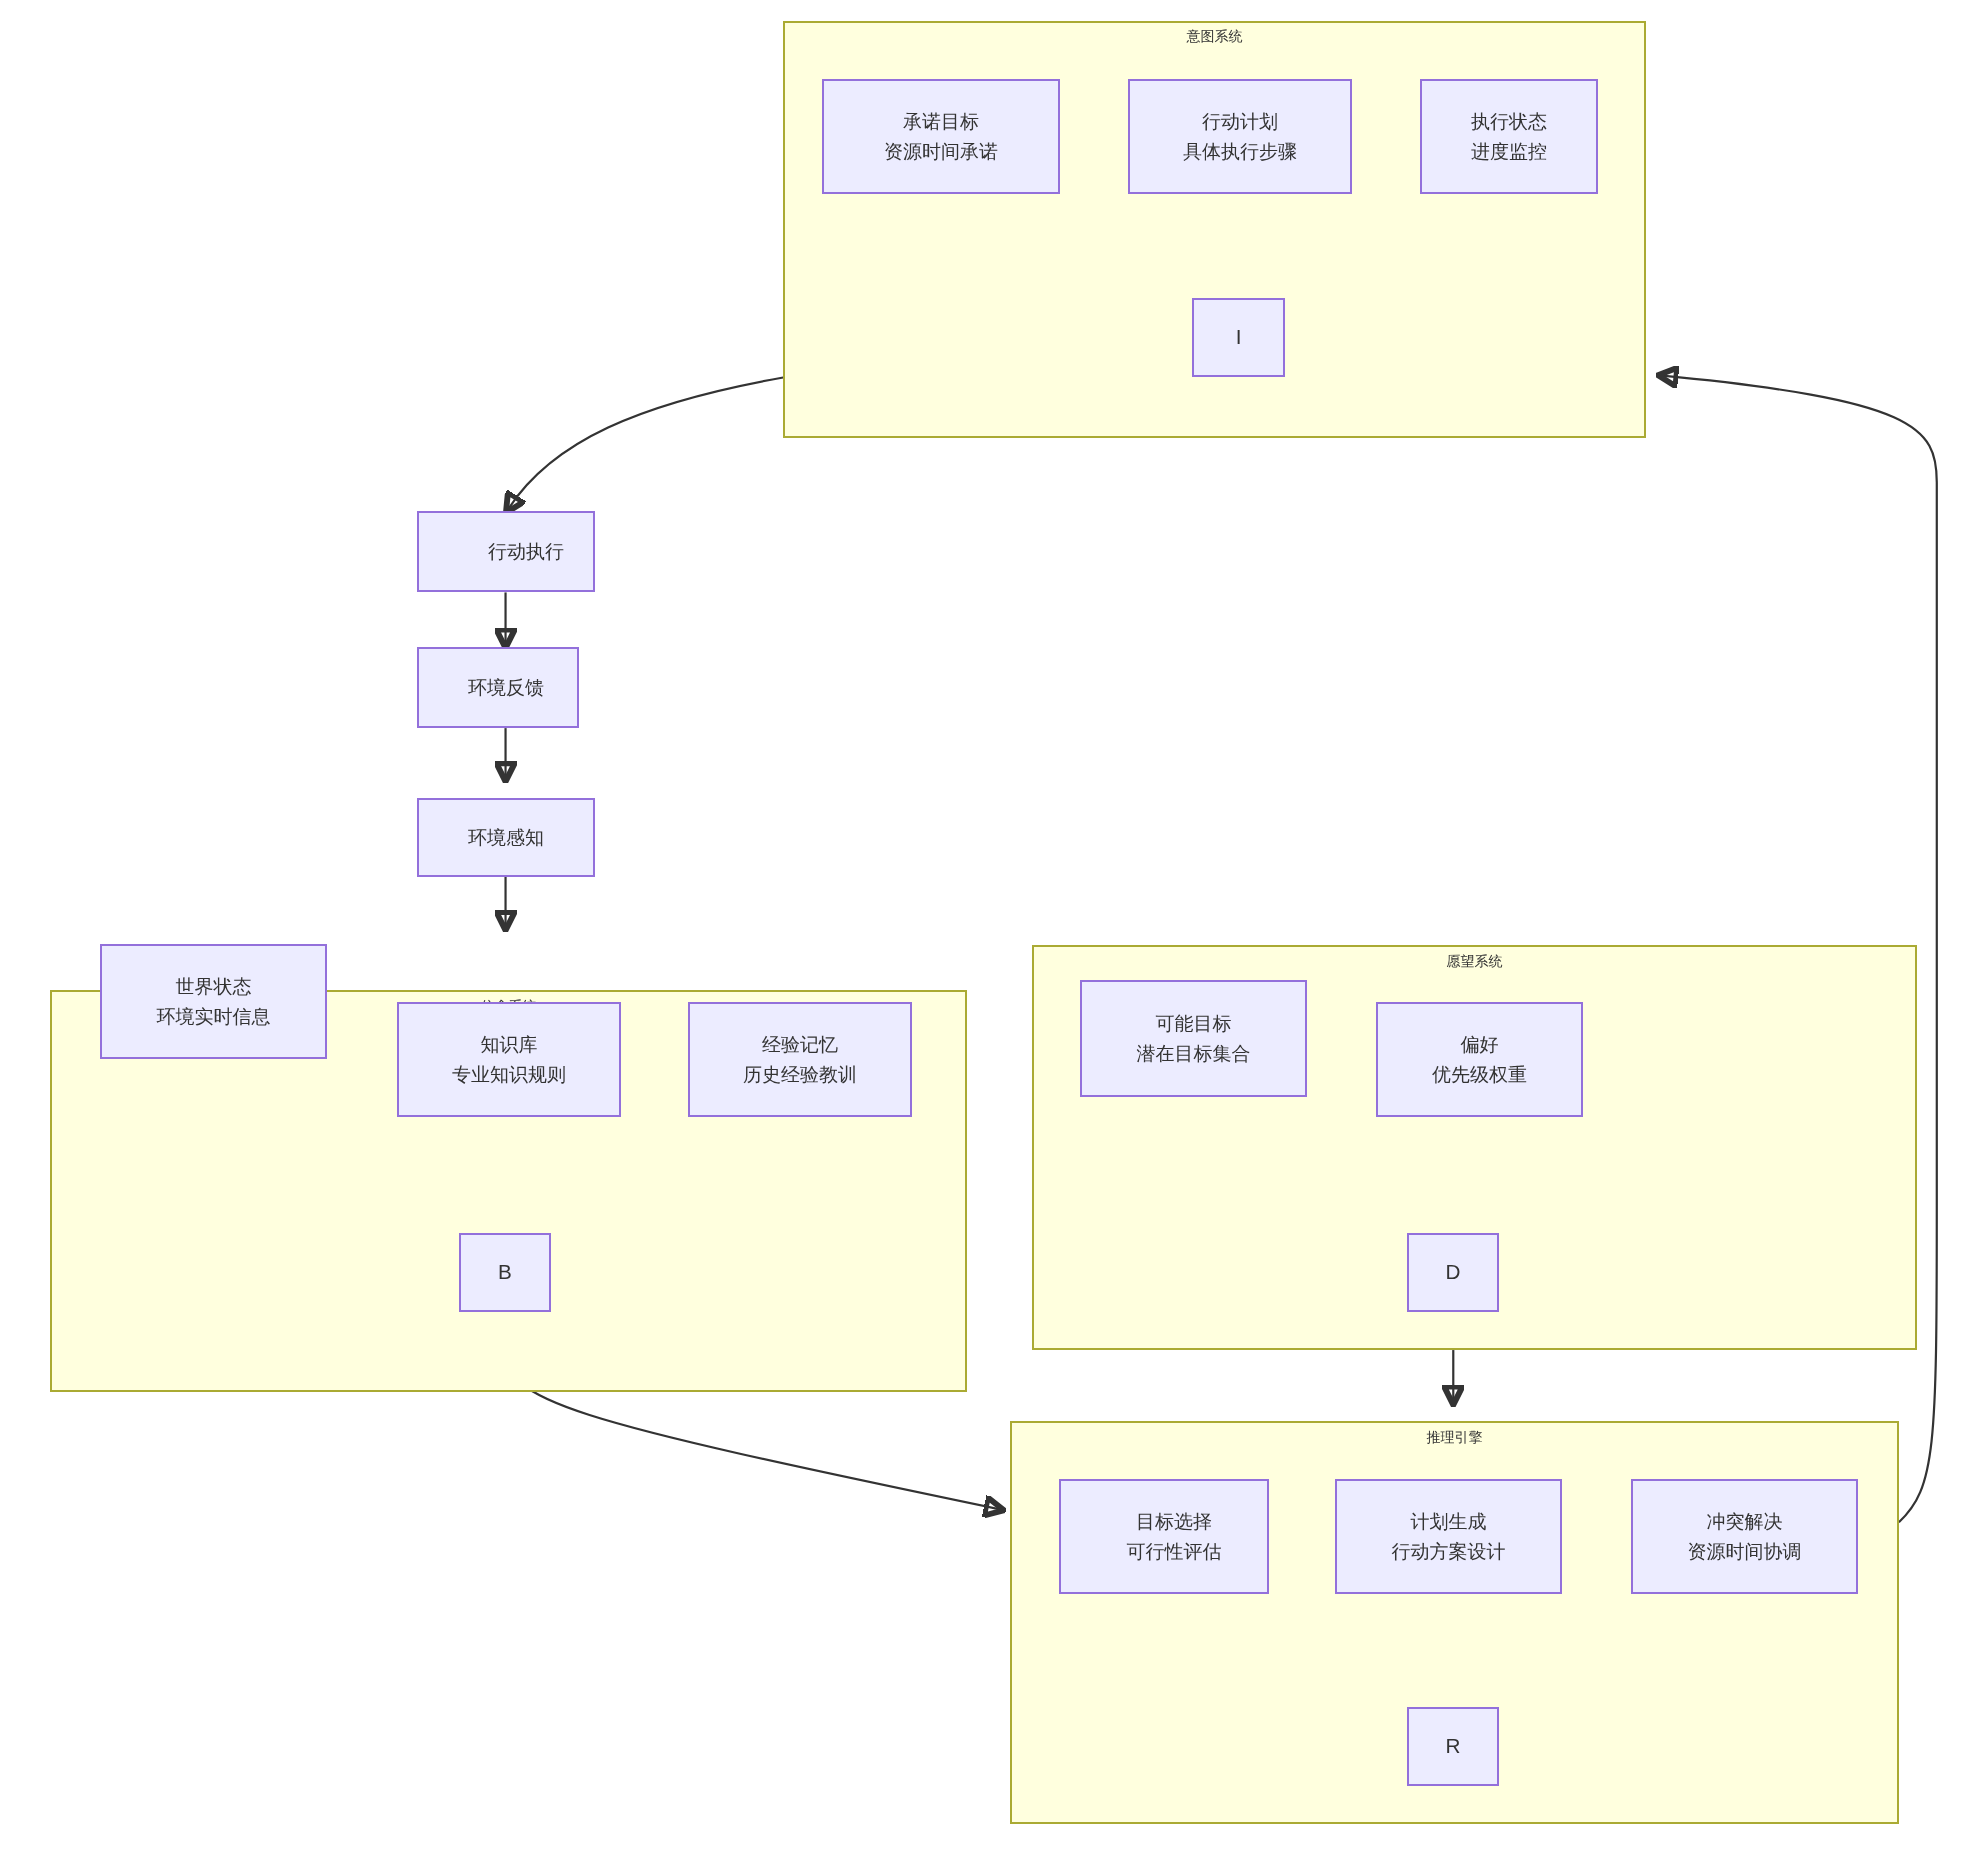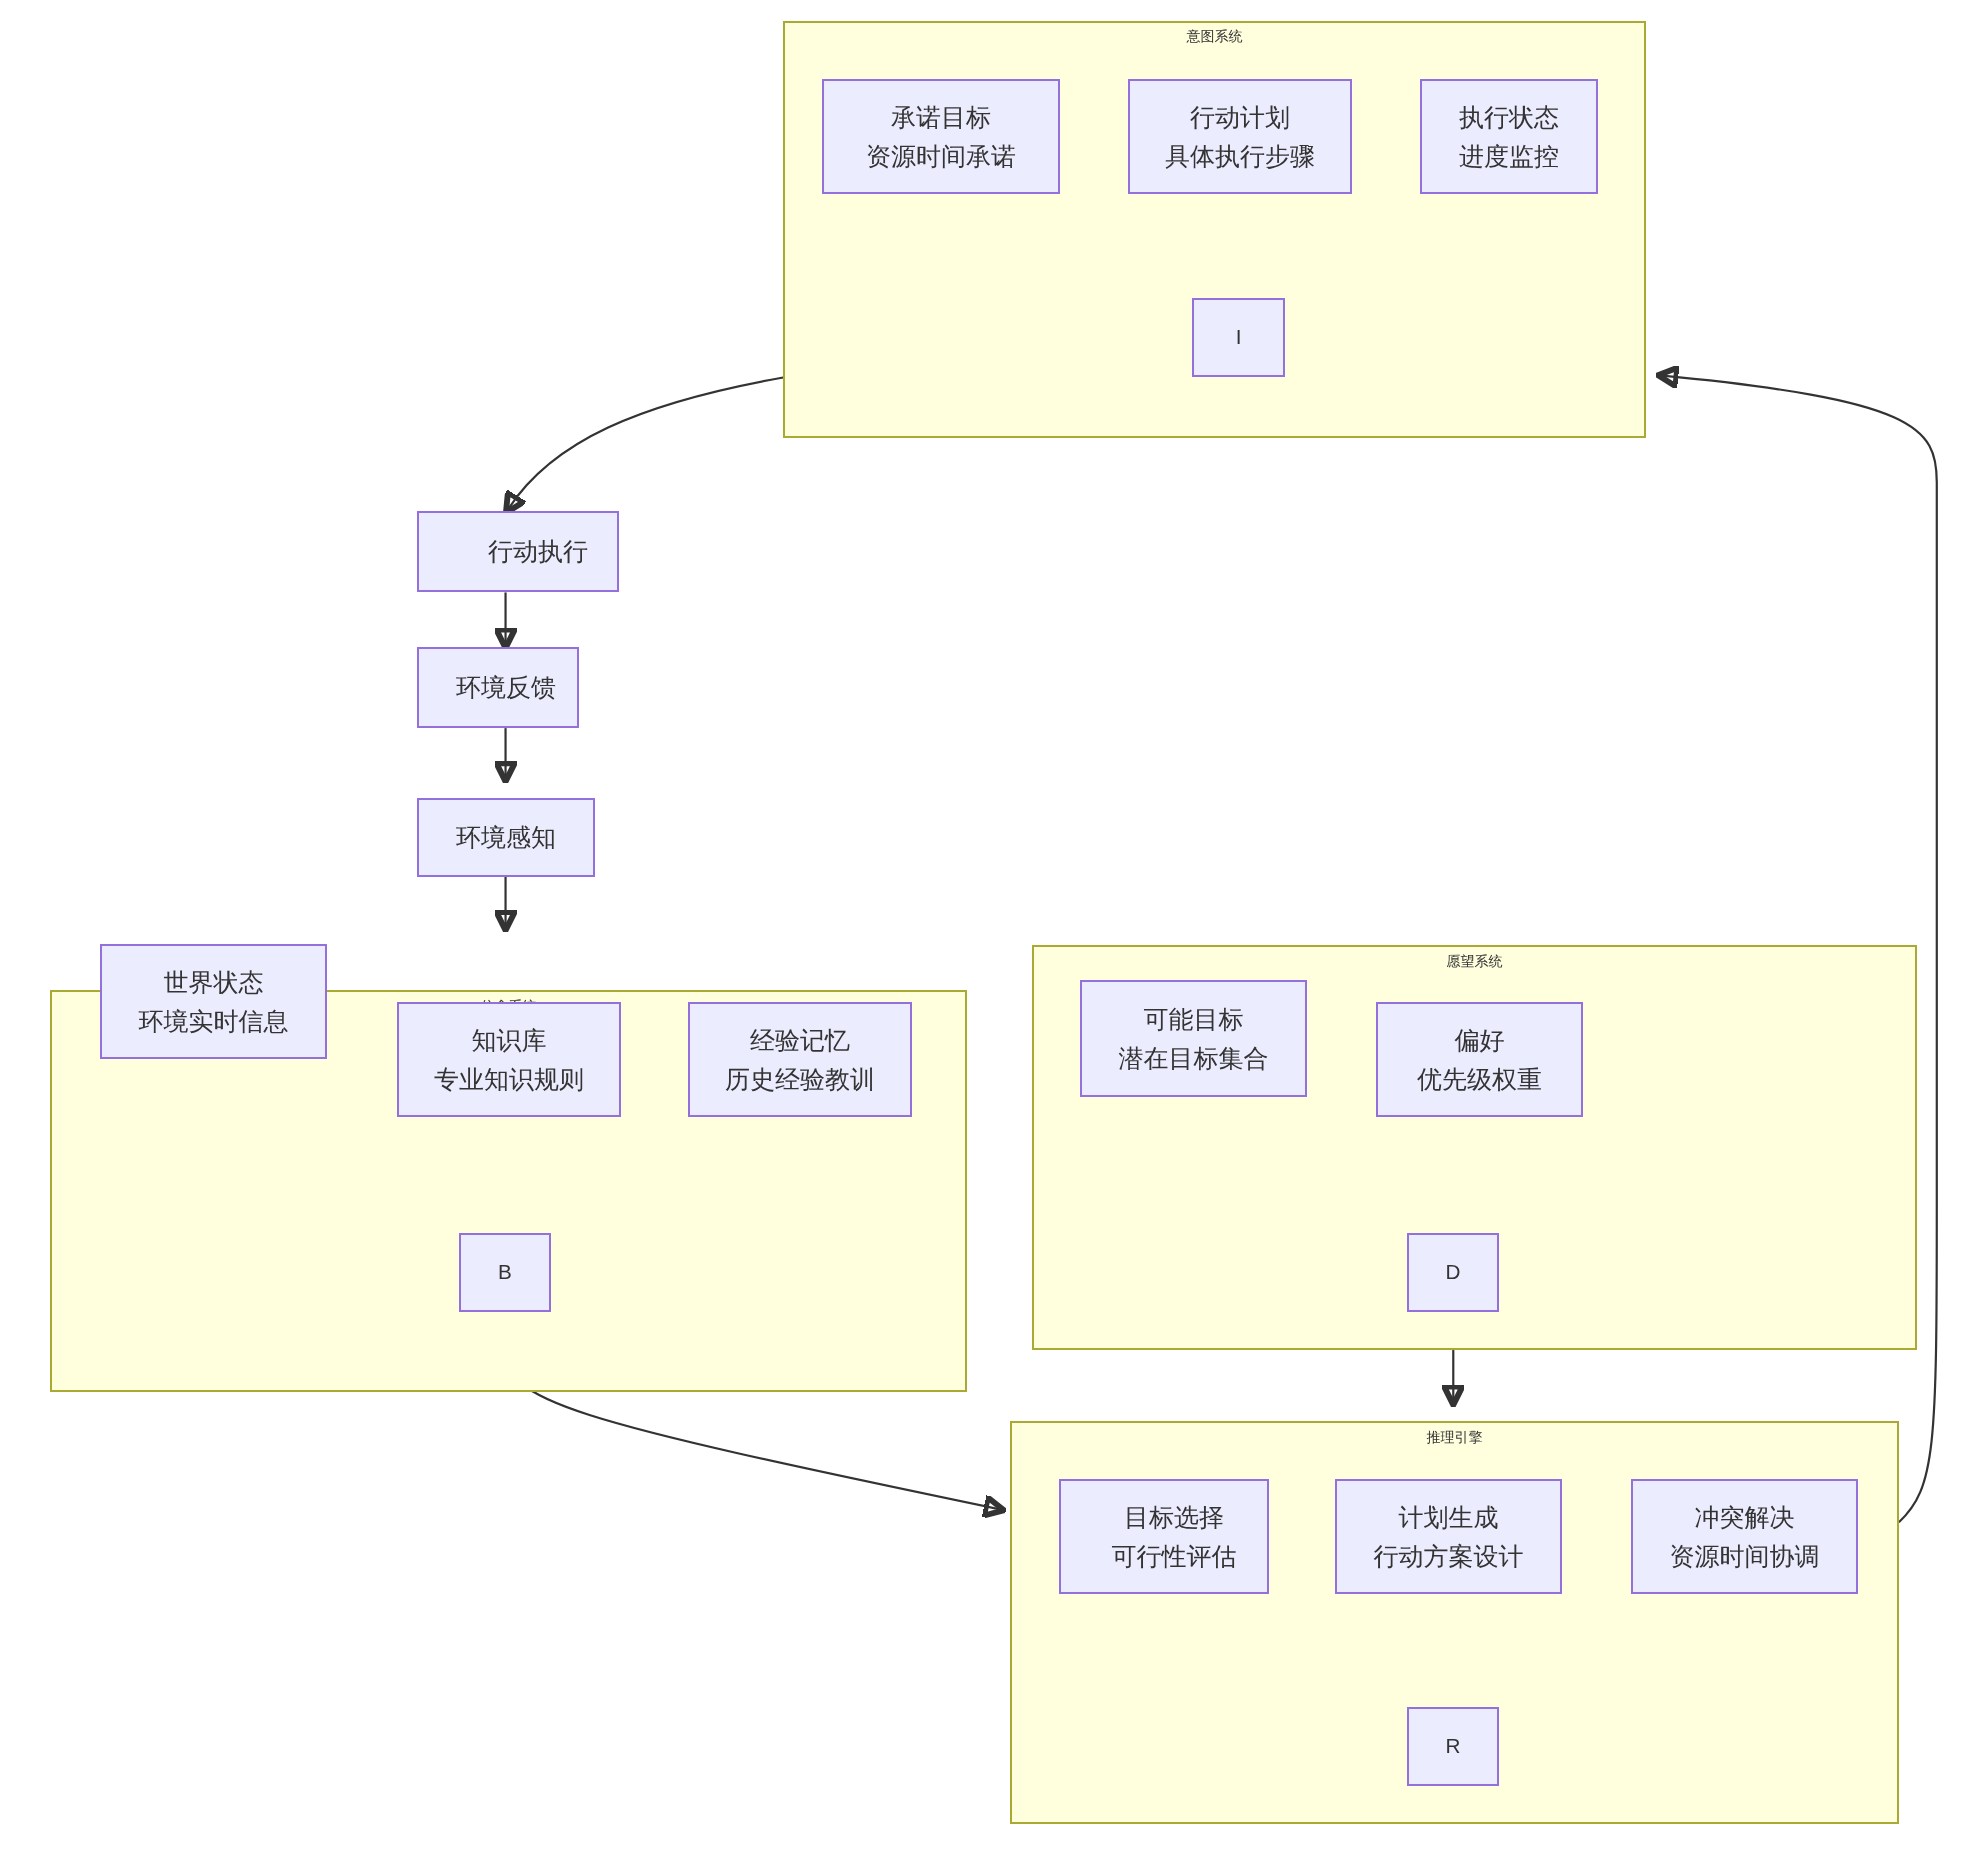--- a/index.html
+++ b/index.html
@@ -36,21 +36,21 @@
   
   .node{
     position:absolute;
     background:#ececff;
     border:2.1px solid #9370db;
     box-sizing:border-box;
     display:flex;
     flex-direction:column;
     align-items:center;
     justify-content:center;
-    font-size:25px;
+    font-size:19px;
     color:#333333;
     line-height:1.55;
     text-align:center;
   }
   .node .l1,.node .l2{display:block;white-space:nowrap;}
   .node.small{font-size:20.7px;}
   
   #edges{
     position:absolute;
     top:0;left:0;
@@ -131,21 +131,21 @@
 
   <div class="node" style="left:1420px; top:79px; width:178px; height:115px;">
     <span class="l1">执行状态</span>
     <span class="l2">进度监控</span>
   </div>
 
   <div class="node small" style="left:1192px; top:298px; width:93px; height:79px;">
     <span class="l1">I</span>
   </div>
 
-  <div class="node" style="left:417px; top:511px; width:202px; height:81px;padding-left:40px;">
+  <div class="node" style="left:417px; top:511px; width:178px; height:81px;padding-left:40px;">
     <span class="l1">行动执行</span>
   </div>
 
   <div class="node" style="left:417px; top:647px; width:162px; height:81px;padding-left:16px;">
     <span class="l1">环境反馈</span>
   </div>
 
   <div class="node" style="left:417px; top:798px; width:178px; height:79px;">
     <span class="l1">环境感知</span>
   </div>

